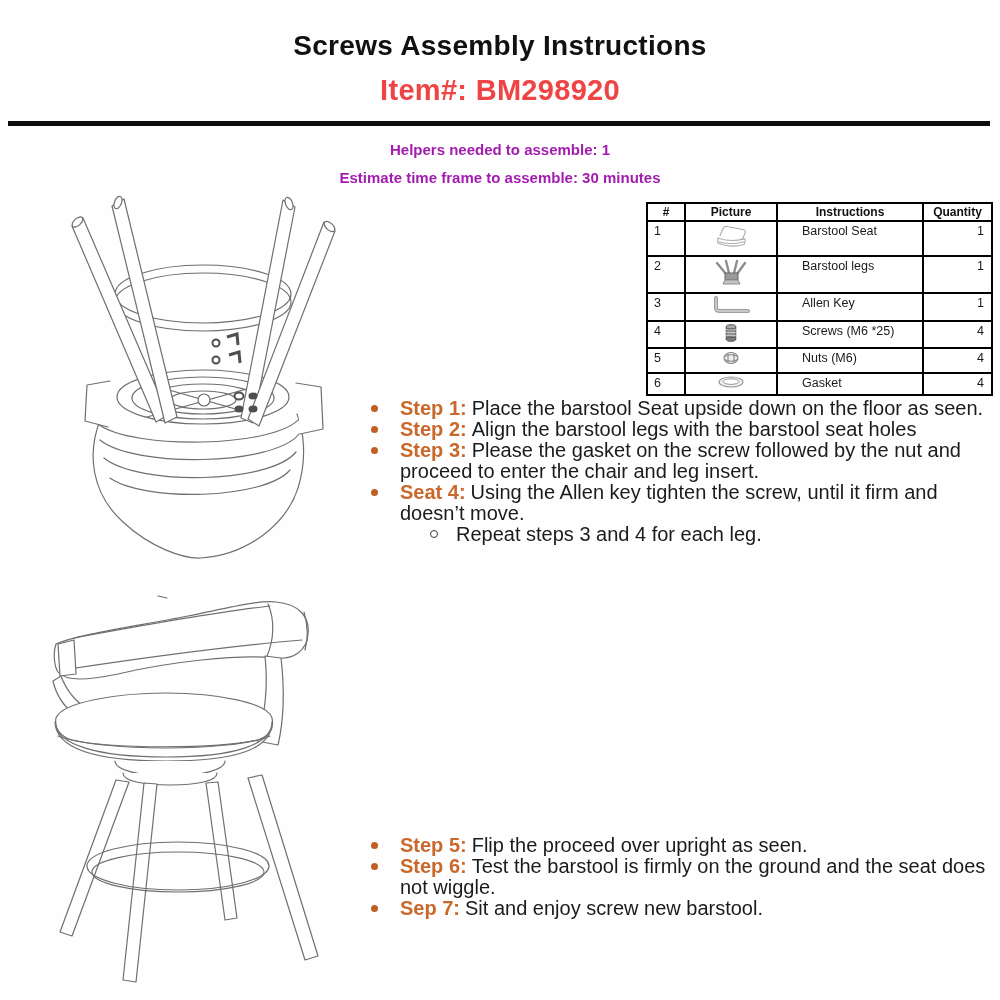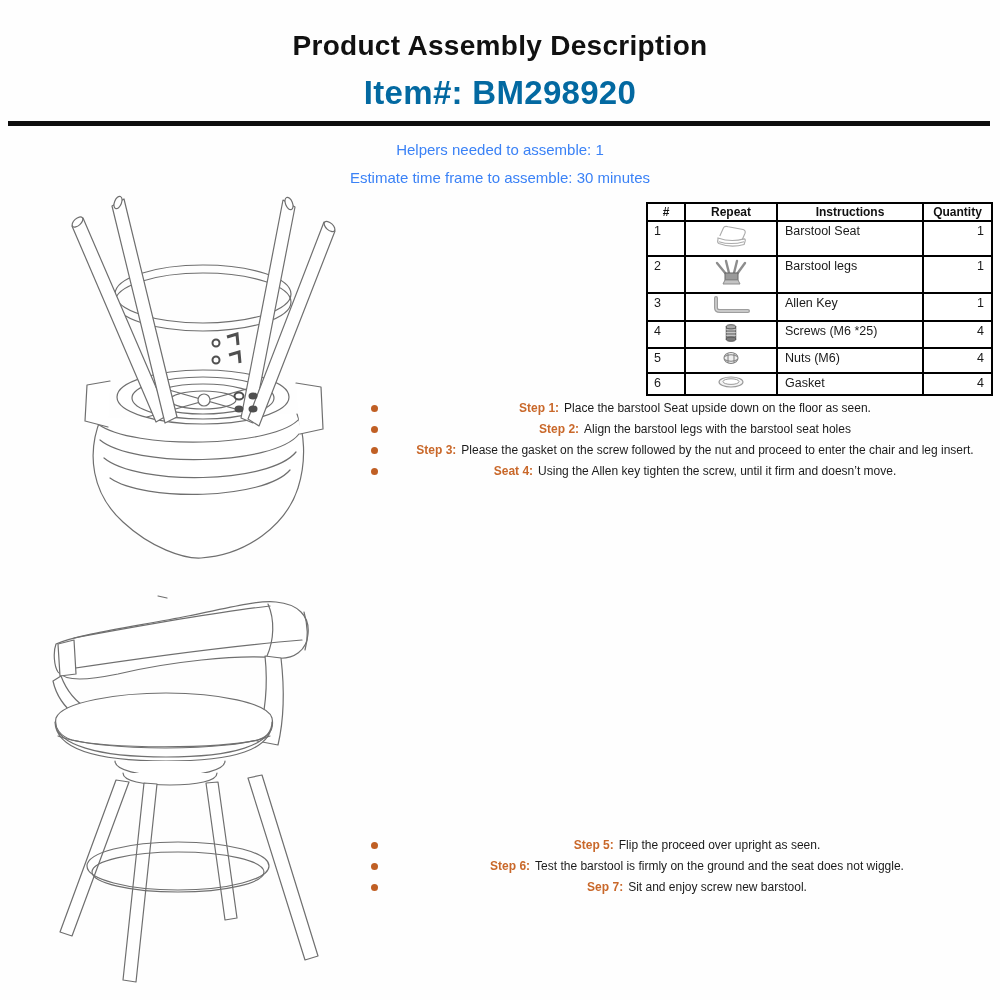--- a/index.html
+++ b/index.html
@@ -7,42 +7,42 @@
     width:1000px;height:1000px;background:#ffffff;
     font-family:"Liberation Sans", sans-serif;color:#1a1a1a;
     -webkit-font-smoothing:antialiased;
   }
   .page{position:relative;width:1000px;height:1000px;background:#fefefe;overflow:hidden;}
 
   
   .title1{position:absolute;top:30px;left:0;width:100%;text-align:center;
           font-size:28px;font-weight:700;letter-spacing:.3px;color:#111;}
   .title2{position:absolute;top:74px;left:0;width:100%;text-align:center;
-          font-size:33px;font-weight:700;letter-spacing:.3px;color:#0369a1;}
+          font-size:29px;font-weight:700;letter-spacing:.3px;color:#ef4444;}
   .rule{position:absolute;top:121px;left:8px;width:982px;height:5px;background:#0e0e0e;}
 
-  .meta{position:absolute;left:0;width:100%;text-align:center;font-weight:400;font-size:15px;color:#3b82f6;}
+  .meta{position:absolute;left:0;width:100%;text-align:center;font-weight:700;font-size:15px;color:#a21caf;}
   .meta.helpers{top:141px;}
   .meta.time{top:169px;}
 
   
   .parts-table-wrap{position:absolute;left:646px;top:202px;}
   table.parts{border-collapse:collapse;table-layout:fixed;width:345px;background:#fff;}
   table.parts th,table.parts td{border:2px solid #000;overflow:hidden;}
   table.parts th{font-size:12px;font-weight:700;padding:1px 2px;text-align:center;color:#111;}
   table.parts td{font-size:12.5px;vertical-align:top;}
   td.c-num{padding:2px 0 0 6px;}
   td.c-pic{text-align:center;vertical-align:middle;padding:1px 0;}
-  td.c-desc{padding:2px 0 0 7px;border-radius:7px;}
+  td.c-desc{padding:2px 0 0 24px;border-radius:7px;}
   td.c-qty{padding:2px 7px 0 0;text-align:right;}
   tr.rh{height:16px;} tr.r1{height:31px;} tr.r2{height:33px;} tr.r3{height:23px;}
   tr.r4{height:23px;} tr.r5{height:25px;} tr.r6{height:22px;}
 
   
-  .steps{position:absolute;font-size:12px;line-height:21px;color:#1b1b1b;text-align:center;}
+  .steps{position:absolute;font-size:20px;line-height:21px;color:#1b1b1b;}
   .steps.upper{left:366px;top:398px;width:624px;}
   .steps.lower{left:366px;top:835px;width:628px;}
   .step{display:flex;align-items:flex-start;}
   .bullet-col{flex:0 0 34px;}
   .dot{display:block;width:7px;height:7px;border-radius:50%;background:#c05f24;margin:7px 0 0 5px;}
   .step-content{flex:1;}
   .step-label{color:#c9682a;font-weight:700;padding-right:5px;}
   .substep{display:flex;align-items:flex-start;}
   .sub-bullet-col{flex:0 0 90px;}
   .ring{display:block;width:8px;height:8px;border-radius:50%;border:1.6px solid #3a3a3a;
@@ -52,21 +52,21 @@
   .illus{position:absolute;}
   .illus1{left:28px;top:188px;width:332px;height:382px;}
   .illus2{left:18px;top:588px;width:335px;height:400px;}
   .illus svg{display:block;}
 </style>
 </head>
 <body>
 
 <div class="page">
 
-  <div class="title1">Product Assembly Description</div>
+  <div class="title1">Screws Assembly Instructions</div>
   <div class="title2">Item#: BM298920</div>
   <div class="rule"></div>
   <div class="meta helpers">Helpers needed to assemble: 1</div>
   <div class="meta time">Estimate time frame to assemble: 30 minutes</div>
 
   <div class="illus illus1" aria-label="Barstool seat upside down on the floor with legs inserted">
     <svg viewBox="0 0 332 382" width="332" height="382">
       <g stroke="#6f6f6f" stroke-width="1.2" fill="none" stroke-linejoin="round" stroke-linecap="round">
 
         <path d="M73 230 C 58 266 64 306 95 334 C 123 360 156 371 173 370 C 219 367 258 337 270 300 C 279 271 276 244 269 226" fill="#fff"></path>
@@ -117,21 +117,21 @@
     <table class="parts">
       <colgroup>
           <col style="width:38px">
           <col style="width:92px">
           <col style="width:146px">
           <col style="width:69px">
         </colgroup>
       <tbody>
           <tr class="rh">
         <th>#</th>
-        <th>Repeat</th>
+        <th>Picture</th>
         <th>Instructions</th>
         <th>Quantity</th>
       </tr>
       <tr class="r1">
         <td class="c-num">1</td>
         <td class="c-pic">
           <svg viewBox="0 0 40 30" width="40" height="28">
             <g stroke="#ababab" stroke-width="1.2" fill="none" stroke-linejoin="round">
               <path d="M8 14 L12 5 Q13 3 17 4 L33 7 Q36 8 35 11 L32 18"></path>
               <path d="M6 16 Q20 21 34 17 Q36 17 35 20 L34 23 Q20 27 7 22 Q5 21 6 18 Z"></path>
@@ -235,20 +235,26 @@
       </div>
     </div>
     <div class="step">
       <span class="bullet-col">
           <span class="dot"></span>
         </span>
       <div class="step-content">
         <span class="step-label">Seat 4:</span><span class="step-text">Using the Allen key tighten the screw, until it firm and doesn’t move.</span>
       </div>
     </div>
+    <div class="substep">
+      <span class="sub-bullet-col">
+          <span class="ring"></span>
+        </span>
+      <span class="substep-text">Repeat steps 3 and 4 for each leg.</span>
+    </div>
   </div>
 
   <div class="illus illus2" aria-label="Assembled barstool standing upright">
     <svg viewBox="0 0 335 400" width="335" height="400">
       <g stroke="#6f6f6f" stroke-width="1.2" fill="none" stroke-linejoin="round" stroke-linecap="round">
         <path d="M140 8 l9 2"></path>
 
         <path d="M38 56 C 60 46 120 38 170 28 C 210 20 240 12 258 14 C 280 16 292 28 290 46 C 289 62 276 72 258 70 C 220 66 150 74 100 86 C 70 92 48 94 40 84 C 36 78 35 64 38 56 Z" fill="#fff"></path>
         <path d="M56 50 C 110 40 200 24 252 18"></path>
         <path d="M44 82 C 110 72 210 58 284 52"></path>

